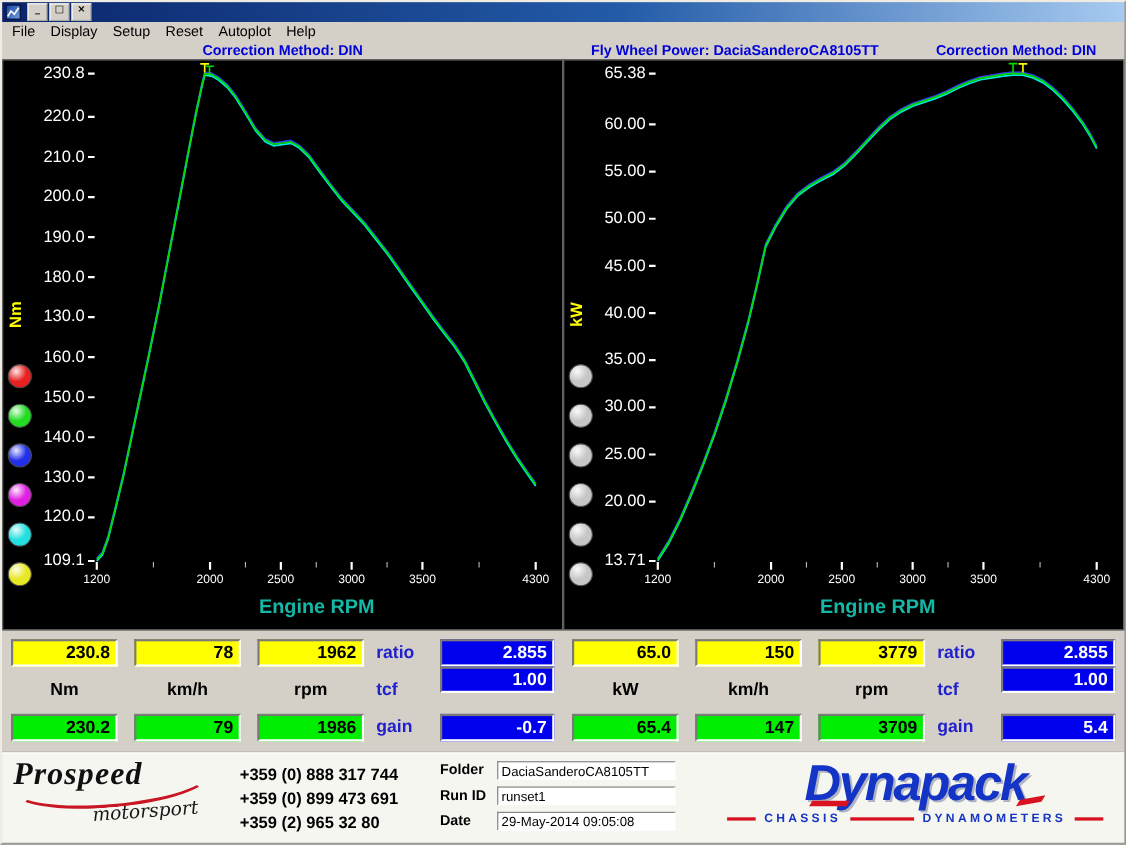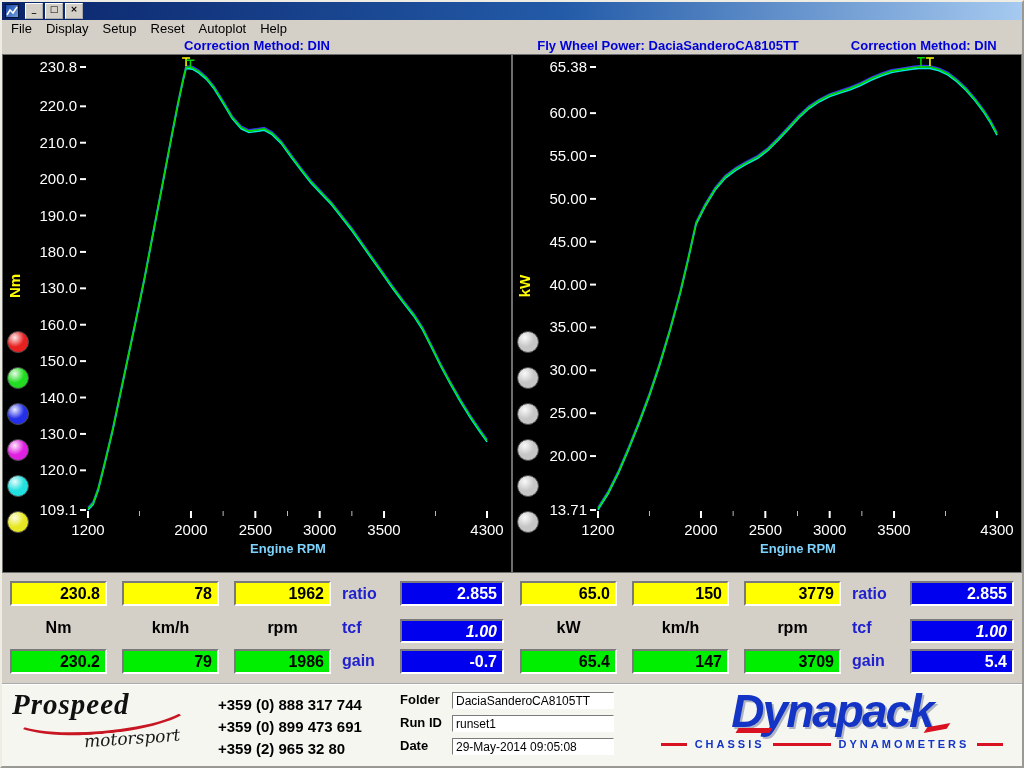--- a/index.html
+++ b/index.html
@@ -17,34 +17,34 @@
   .menubar{height:17px;background:#d4d0c8;display:flex;align-items:center;font-size:13px;color:#000;flex:0 0 auto;padding-left:2px;}
   .menu-item{padding:1px 7px;}
 
   
   .charts-row{display:flex;height:536px;flex:0 0 auto;}
   .panel{width:510px;display:flex;flex-direction:column;}
   .chart-header{height:17px;display:flex;justify-content:center;align-items:center;gap:52px;font-size:13px;font-weight:bold;color:#0000d8;white-space:nowrap;}
   .chart-area{position:relative;height:519px;background:#000;border:1px solid #6e6e6e;box-sizing:border-box;overflow:hidden;}
   .chart-area svg{position:absolute;left:0;top:0;}
   .tick-y{position:absolute;left:22px;width:52px;text-align:right;color:#fff;font-size:15px;}
-  .tick-x{position:absolute;width:54px;text-align:center;color:#fff;font-size:15px;}
+  .tick-x{position:absolute;width:54px;text-align:center;color:#fff;font-size:11px;}
   .unit-label{position:absolute;left:-8px;top:222px;width:40px;height:18px;text-align:center;color:#ffff00;font-size:15px;font-weight:bold;transform:rotate(-90deg);}
-  .xlabel{position:absolute;left:85px;width:400px;top:486px;text-align:center;color:#7dd3fc;font-size:13px;font-weight:bold;}
+  .xlabel{position:absolute;left:85px;width:400px;top:486px;text-align:center;color:#14b8a6;font-size:18px;font-weight:bold;}
   .run-buttons{position:absolute;left:4px;top:276px;width:26px;}
   .run-btn{width:22px;height:22px;border-radius:50%;margin-bottom:14px;border:1px solid #4a4a4a;box-sizing:border-box;}
 
   
   .readouts-row{display:flex;height:110px;flex:0 0 auto;background:#d4d0c8;}
   .readout-half{position:relative;width:510px;height:110px;}
   .vbox{position:absolute;height:25px;box-sizing:border-box;border:2px solid;border-color:#7a7a7a #ffffff #ffffff #7a7a7a;font-size:16px;font-weight:bold;text-align:right;padding:1px 5px;line-height:19px;color:#000;}
   .vbox.yellow{background:#ffff00;}
   .vbox.green{background:#00ee00;}
   .vbox.blue{background:#0000ee;color:#fff;}
-  .r1{top:8px;} .r2{top:46px;height:24px;font-style:italic;} .r3{top:76px;padding-left:44px;}
+  .r1{top:8px;} .r2{top:33px;height:24px;} .r3{top:76px;padding-left:44px;}
   .c1{left:8px;width:97px;} .c2{left:120px;width:97px;} .c3{left:232px;width:97px;}
   .clab{left:340px;width:54px;} .cblue{left:398px;width:104px;}
   .unit-cell{position:absolute;width:97px;text-align:center;font-size:16px;font-weight:bold;color:#000;top:46px;}
   .blue-label{position:absolute;font-size:16px;font-weight:bold;color:#2020cc;}
 
   
   .footer{flex:1;background:#f6f6f1;border-top:2px groove #ffffff;position:relative;}
   .prospeed{position:absolute;left:10px;top:3px;width:196px;height:76px;}
   .prospeed-name{font-family:"Liberation Serif",serif;font-style:italic;font-weight:bold;font-size:29px;color:#101010;letter-spacing:1px;position:relative;z-index:2;}
   .prospeed-swoosh{position:absolute;left:-2px;top:0px;width:176px;height:40px;border:3px solid transparent;border-bottom-color:#c81622;border-radius:50%;transform:rotate(-5deg);}

